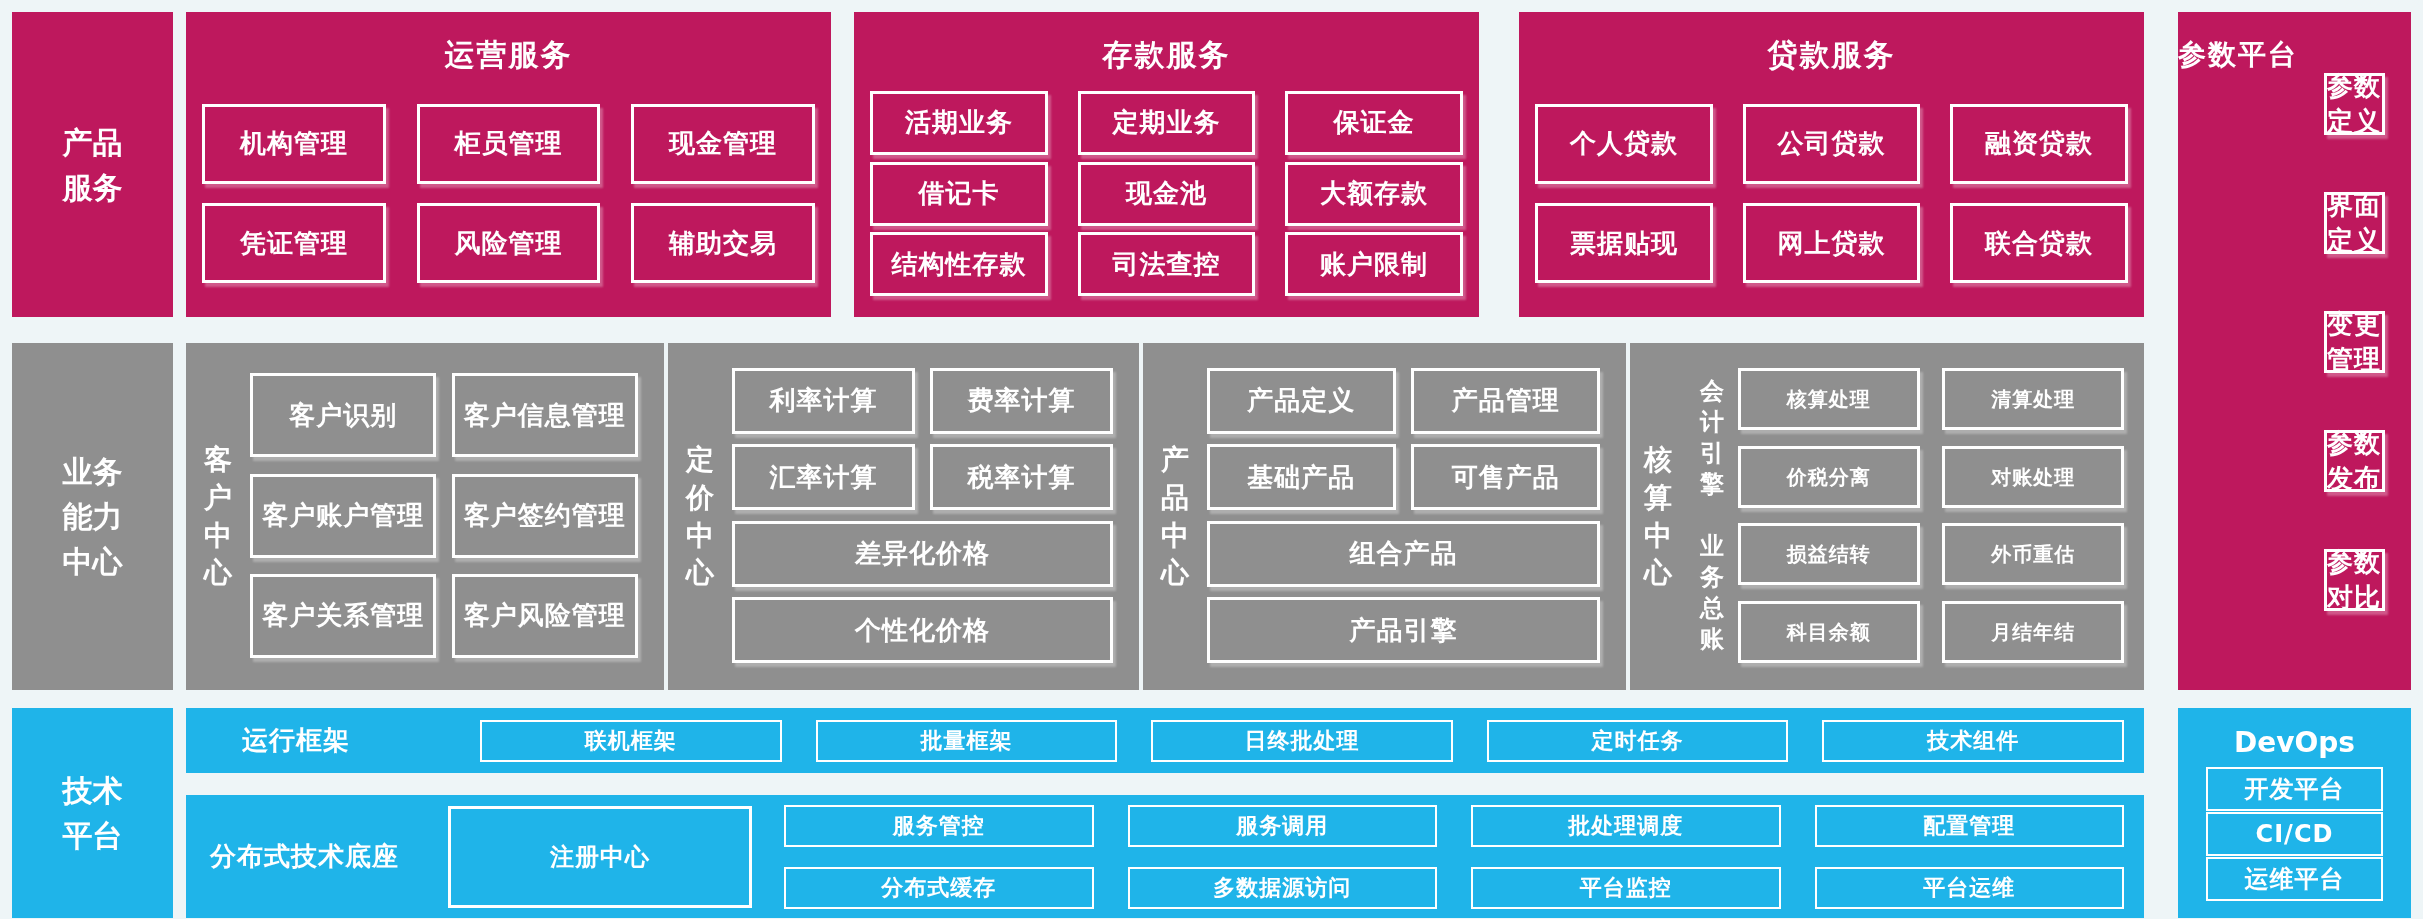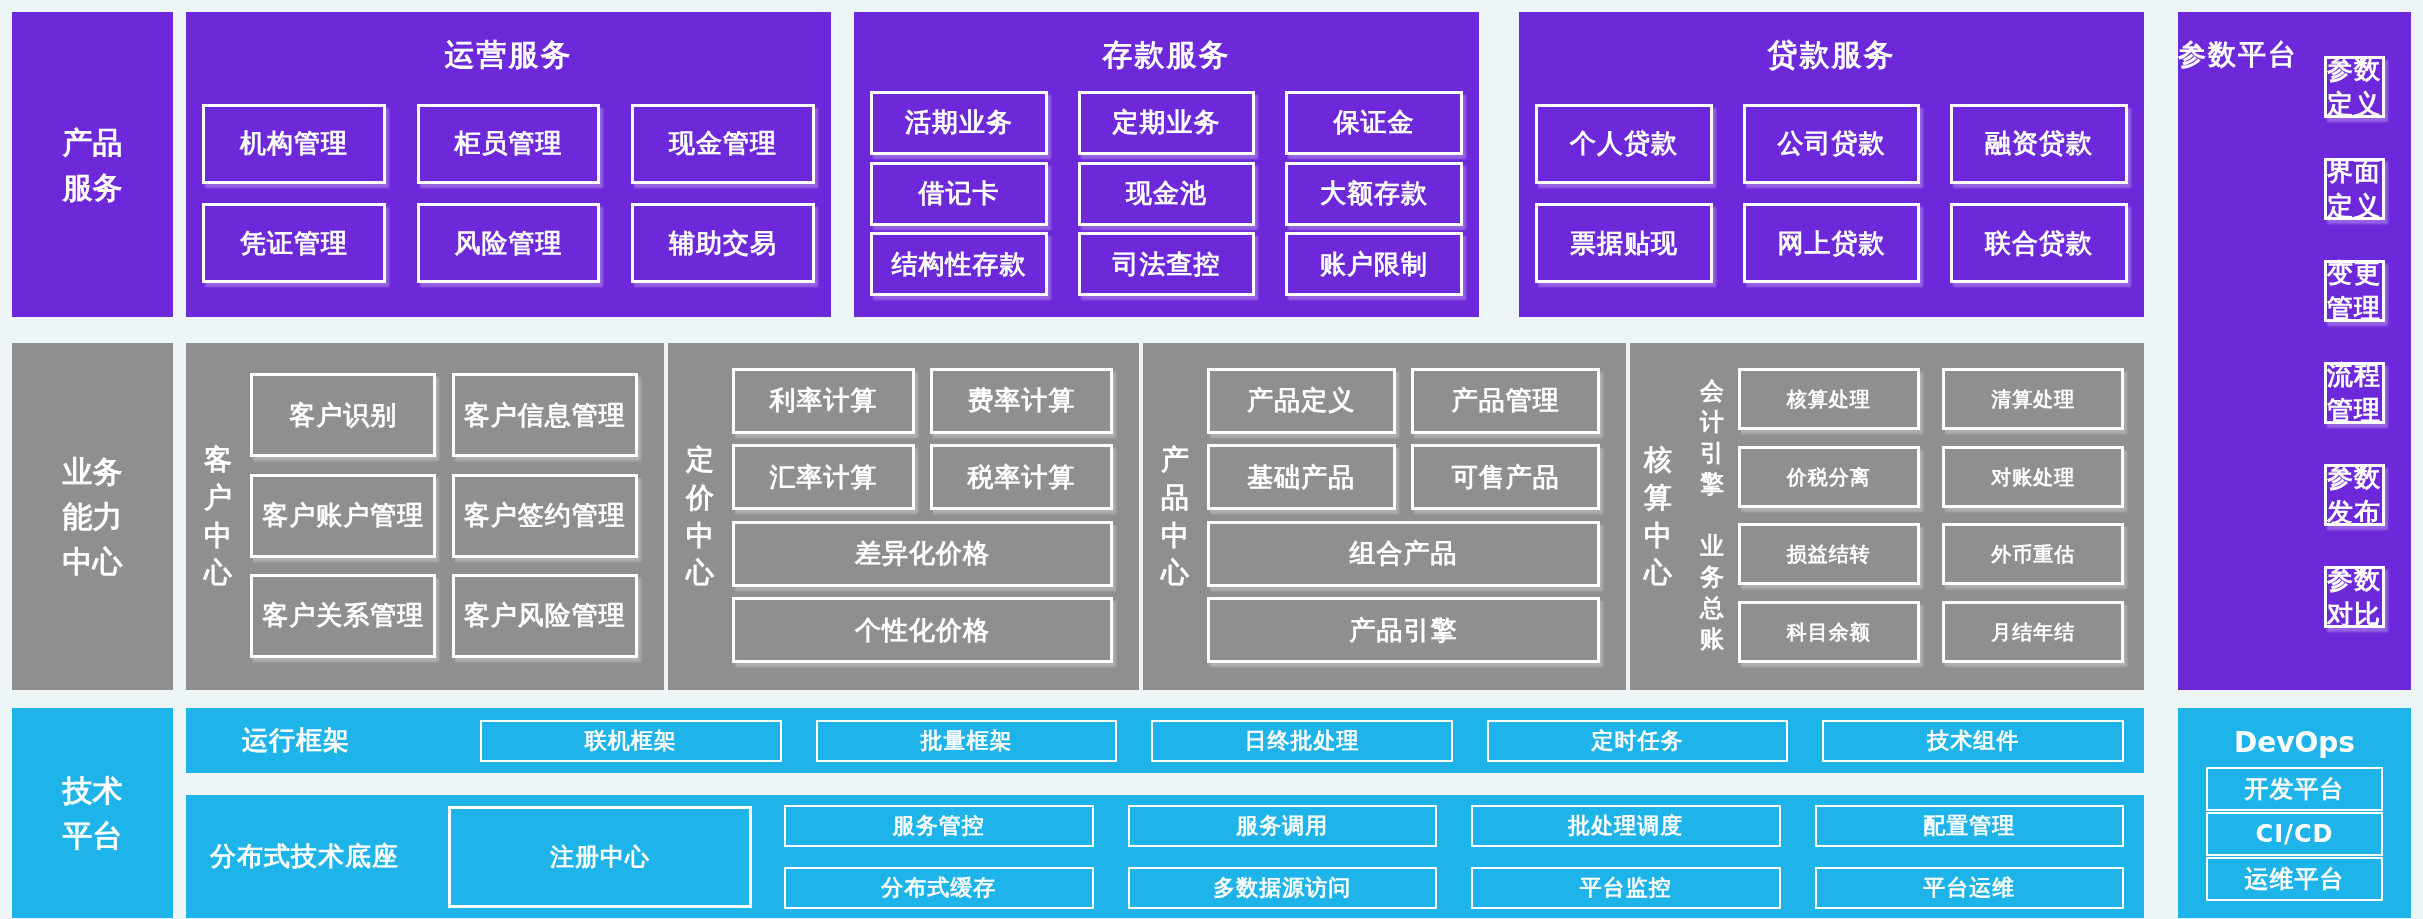--- a/index.html
+++ b/index.html
@@ -1,19 +1,19 @@
 <!DOCTYPE html>
 <html><head>
 <meta charset="utf-8">
 <style>
   html,body{margin:0;padding:0;background:#eef5f7;}
   body{font-family:"DejaVu Sans","Liberation Sans",sans-serif;font-weight:bold;color:#ffffff;}
   .canvas{position:relative;width:2423px;height:919px;background:#eef5f7;overflow:hidden;}
   .blk{position:absolute;box-sizing:border-box;}
-  .teal{background:#6d28d9;}
+  .teal{background:#be185d;}
   .gray{background:#8f8f8f;}
   .blue{background:#1fb4e9;}
 
   
   .side-label{display:flex;align-items:center;justify-content:center;text-align:center;font-size:30px;}
   .side-label .wrap2{width:2.15em;line-height:1.5;word-break:break-all;}
 
   
   .sec{display:flex;flex-direction:column;}
   .sec-title{height:58px;flex:none;display:flex;align-items:center;justify-content:center;font-size:30px;padding-top:14px;letter-spacing:2px;}
@@ -127,21 +127,20 @@
       </div>
     </div>
   </div>
 
   <div class="blk teal param" style="left:2178px;top:12px;width:233px;height:678px;">
     <div class="param-title">参数平台</div>
     <div class="param-body">
       <div class="wbox">参数定义</div>
       <div class="wbox">界面定义</div>
       <div class="wbox">变更管理</div>
-      <div class="wbox">流程管理</div>
       <div class="wbox">参数发布</div>
       <div class="wbox">参数对比</div>
     </div>
   </div>
 
   <div class="blk gray side-label" style="left:12px;top:343px;width:161px;height:347px;">
     <span class="wrap2">业务能力中心</span>
   </div>
 
   <div class="blk gray center customer" style="left:186px;top:343px;width:478px;height:347px;">

